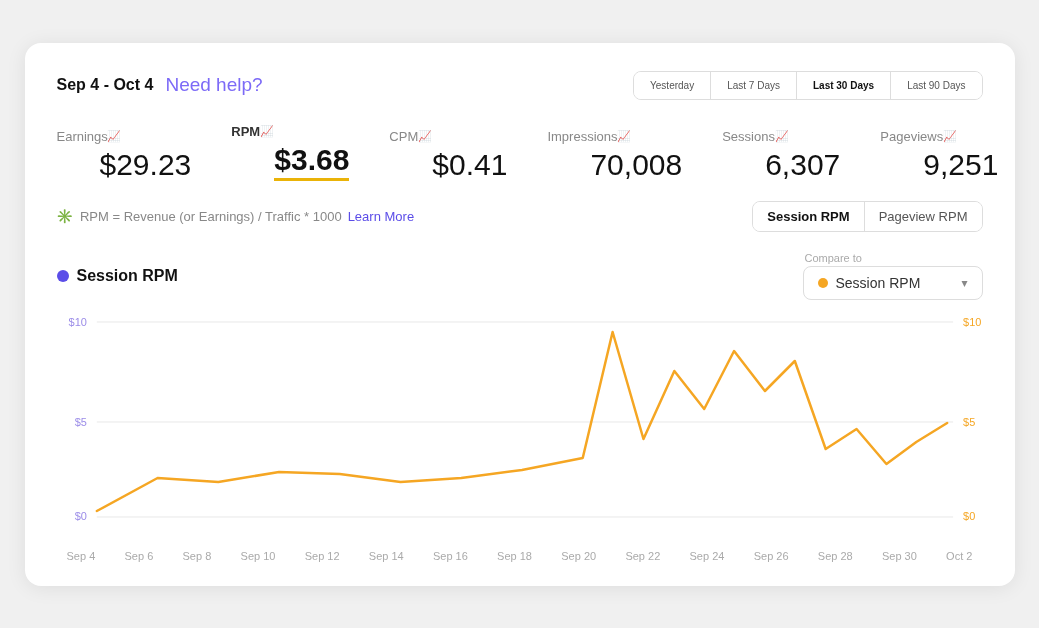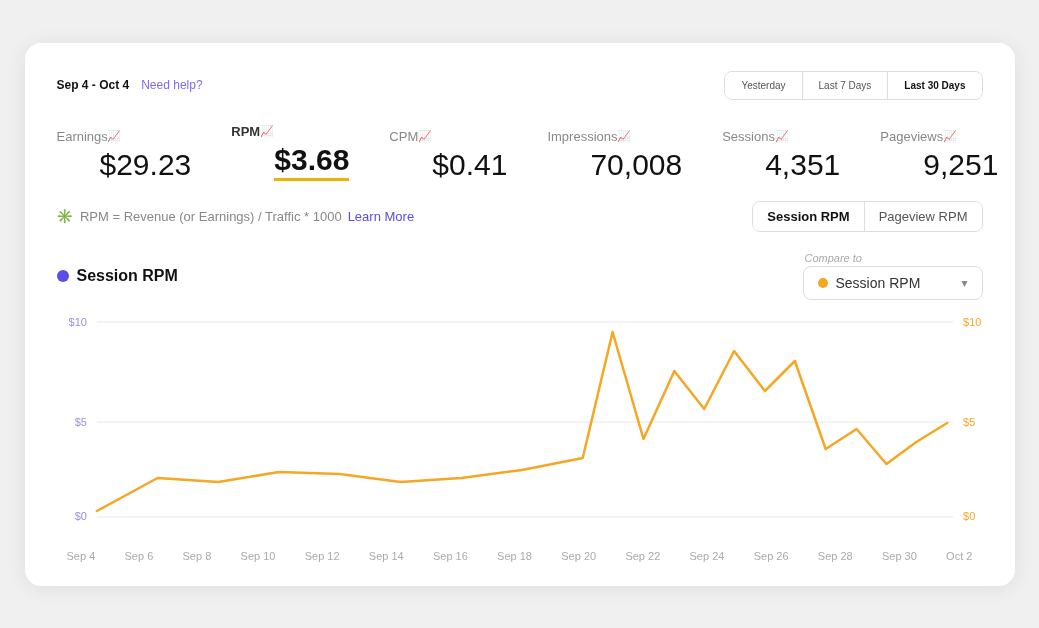--- a/index.html
+++ b/index.html
@@ -25,26 +25,26 @@
       align-items: center;
       justify-content: space-between;
       margin-bottom: 24px;
     }
     .header-left {
       display: flex;
       align-items: center;
       gap: 12px;
     }
     .date-range {
-      font-size: 12px;
+      font-size: 16px;
       font-weight: 700;
       color: #111;
     }
     .need-help {
-      font-size: 12px;
+      font-size: 19px;
       color: #7c6af7;
       cursor: pointer;
     }
     .date-buttons {
       display: flex;
       border: 1px solid #ddd;
       border-radius: 8px;
       overflow: hidden;
     }
     .date-btn {
@@ -164,21 +164,20 @@
     }
     .compare-dropdown {
       display: flex;
       flex-direction: column;
       gap: 2px;
     }
     .compare-label {
       font-size: 11px;
       color: #aaa;
       margin-left: 2px;
-      font-style: italic;
     }
     .compare-select {
       display: flex;
       align-items: center;
       gap: 8px;
       border: 1px solid #ddd;
       border-radius: 8px;
       padding: 8px 14px;
       font-size: 14px;
       cursor: pointer;
@@ -230,20 +229,21 @@
 
   <div class="header">
     <div class="header-left">
       <span class="date-range">Sep 4 - Oct 4</span>
       <span class="need-help">Need help?</span>
     </div>
     <div class="date-buttons">
       <button class="date-btn">Yesterday</button>
       <button class="date-btn">Last 7 Days</button>
       <button class="date-btn active">Last 30 Days</button>
+      <button class="date-btn">Last 90 Days</button>
     </div>
   </div>
 
   <div class="metrics-row">
     <div class="metric">
       <div class="metric-label">
         <span>Earnings</span>
         <span class="trend-icon">📈</span>
       </div>
       <div class="metric-value">$29.23</div>
@@ -267,21 +267,21 @@
         <span>Impressions</span>
         <span class="trend-icon">📈</span>
       </div>
       <div class="metric-value">70,008</div>
     </div>
     <div class="metric">
       <div class="metric-label">
         <span>Sessions</span>
         <span class="trend-icon">📈</span>
       </div>
-      <div class="metric-value">4,351</div>
+      <div class="metric-value">6,307</div>
     </div>
     <div class="metric">
       <div class="metric-label">
         <span>Pageviews</span>
         <span class="trend-icon">📈</span>
       </div>
       <div class="metric-value">9,251</div>
     </div>
   </div>
 

